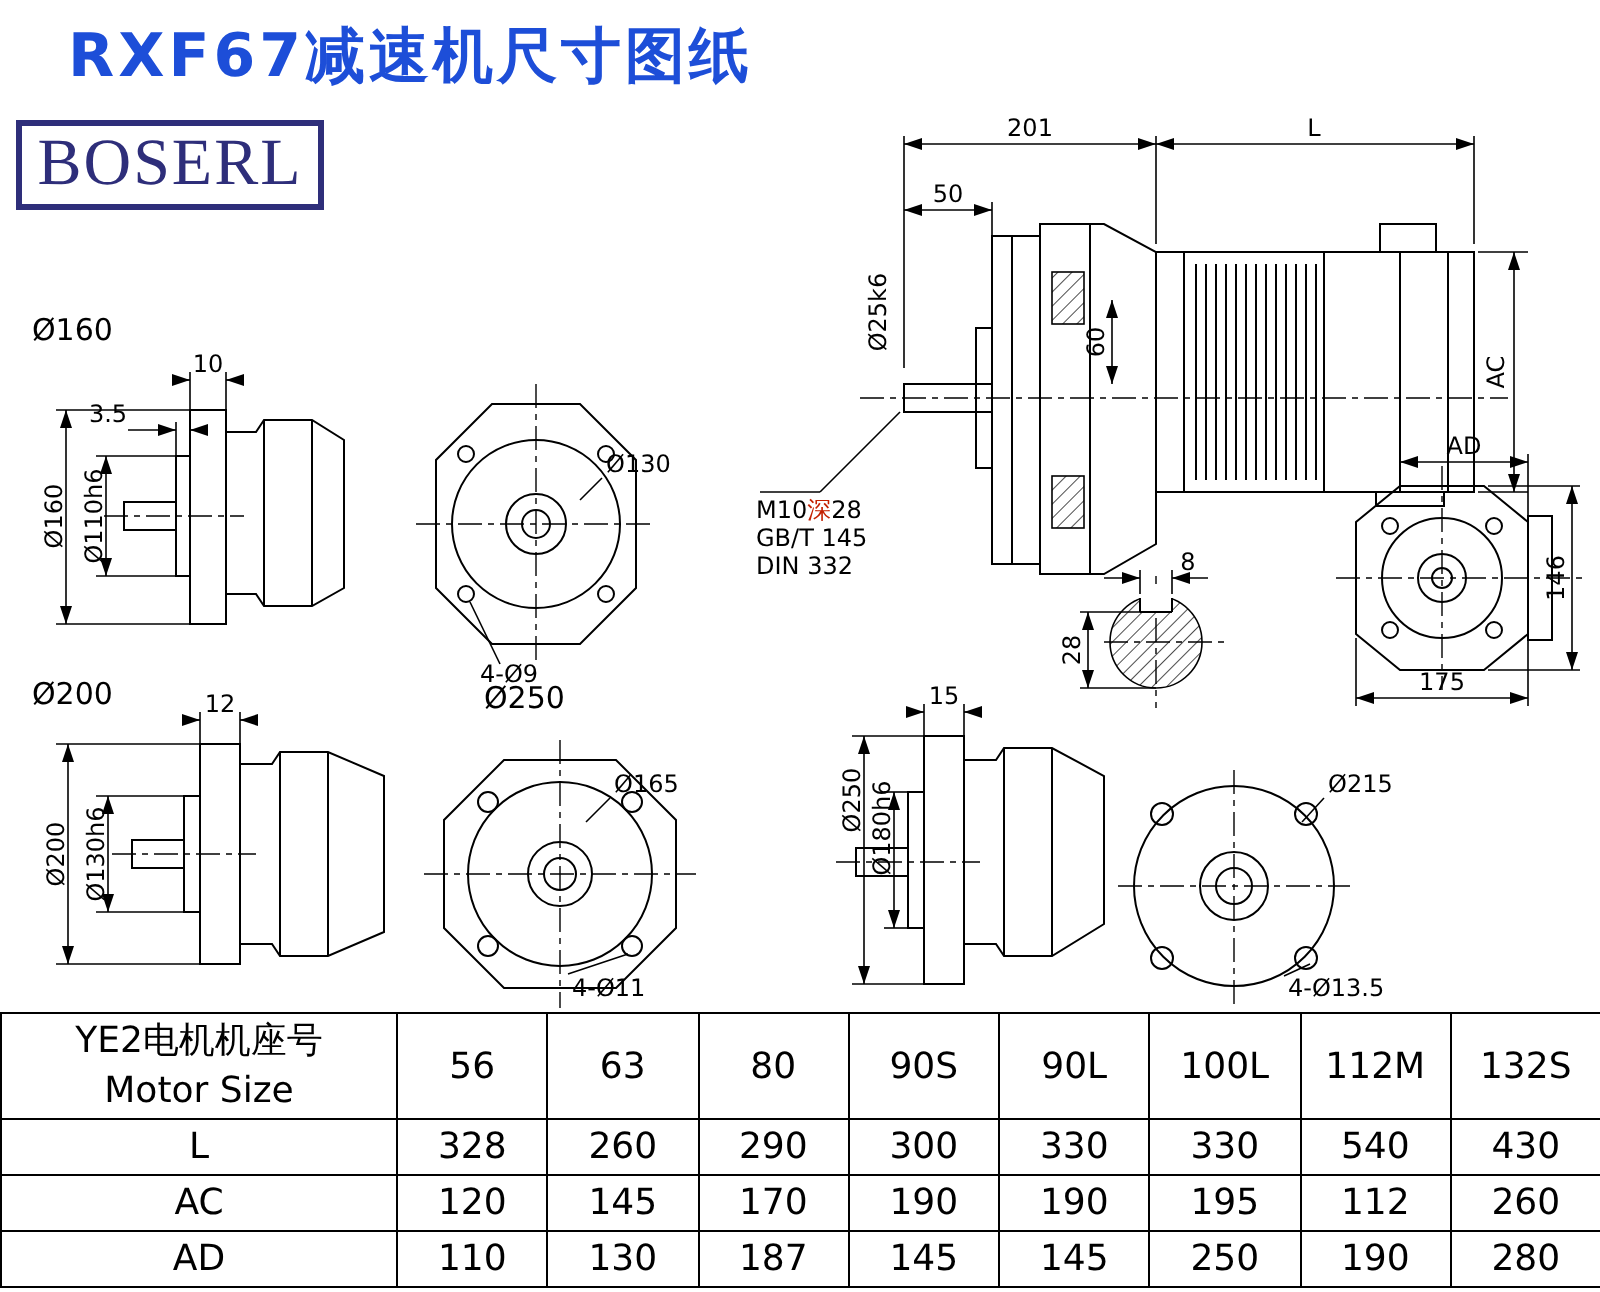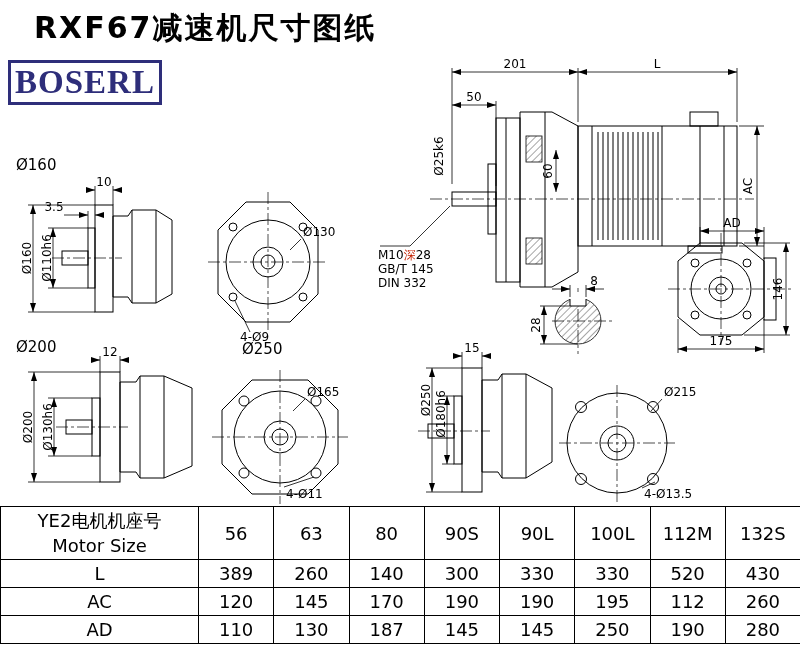--- a/index.html
+++ b/index.html
@@ -1,22 +1,22 @@
 <!DOCTYPE html>
 <html><head>
 <meta charset="utf-8">
 <style>
   * { margin:0; padding:0; box-sizing:border-box; }
   html,body { background:#fff; }
   body { font-family:"DejaVu Sans", sans-serif; }
   .page { position:relative; width:800px; height:646px; background:#fff; overflow:hidden; }
-  .title { position:absolute; left:34px; top:8px; font-size:30px; font-weight:bold; color:#000000;
+  .title { position:absolute; left:34px; top:8px; font-size:30px; font-weight:bold; color:#1d4ed8;
            letter-spacing:2px; z-index:3; white-space:nowrap; }
   .logo { position:absolute; left:8px; top:60px; width:154px; height:45px; border:3px solid #2e2e7a;
-          color:#2e2e7a; font-family:"Liberation Serif", serif; font-weight:bold; font-size:33px;
+          color:#2e2e7a; font-family:"Liberation Serif", serif; font-weight:normal; font-size:33px;
           display:flex; align-items:center; justify-content:center; letter-spacing:1px;
           background:#fff; z-index:2; }
   svg.drawing { position:absolute; left:0; top:0; z-index:1; }
   svg .ln  { stroke:#000; stroke-width:1; fill:none; }
   svg .ht  { stroke:#000; stroke-width:0.8; fill:url(#hatch); }
   svg .cl  { stroke:#000; stroke-width:0.7; fill:none; stroke-dasharray:12 3 3 3; }
   svg .dim { stroke:#000; stroke-width:0.8; fill:none; }
   svg text.dt  { font:12px "DejaVu Sans", sans-serif; fill:#000; }
   svg text.lbl { font:15px "DejaVu Sans", sans-serif; fill:#000; }
   svg .red { fill:#c42000; }
@@ -321,27 +321,27 @@
         <td>63</td>
         <td>80</td>
         <td>90S</td>
         <td>90L</td>
         <td>100L</td>
         <td>112M</td>
         <td>132S</td>
       </tr>
       <tr class="drow">
         <td>L</td>
-        <td>389</td>
+        <td>328</td>
         <td>260</td>
-        <td>140</td>
+        <td>290</td>
         <td>300</td>
         <td>330</td>
         <td>330</td>
-        <td>520</td>
+        <td>540</td>
         <td>430</td>
       </tr>
       <tr class="drow">
         <td>AC</td>
         <td>120</td>
         <td>145</td>
         <td>170</td>
         <td>190</td>
         <td>190</td>
         <td>195</td>

